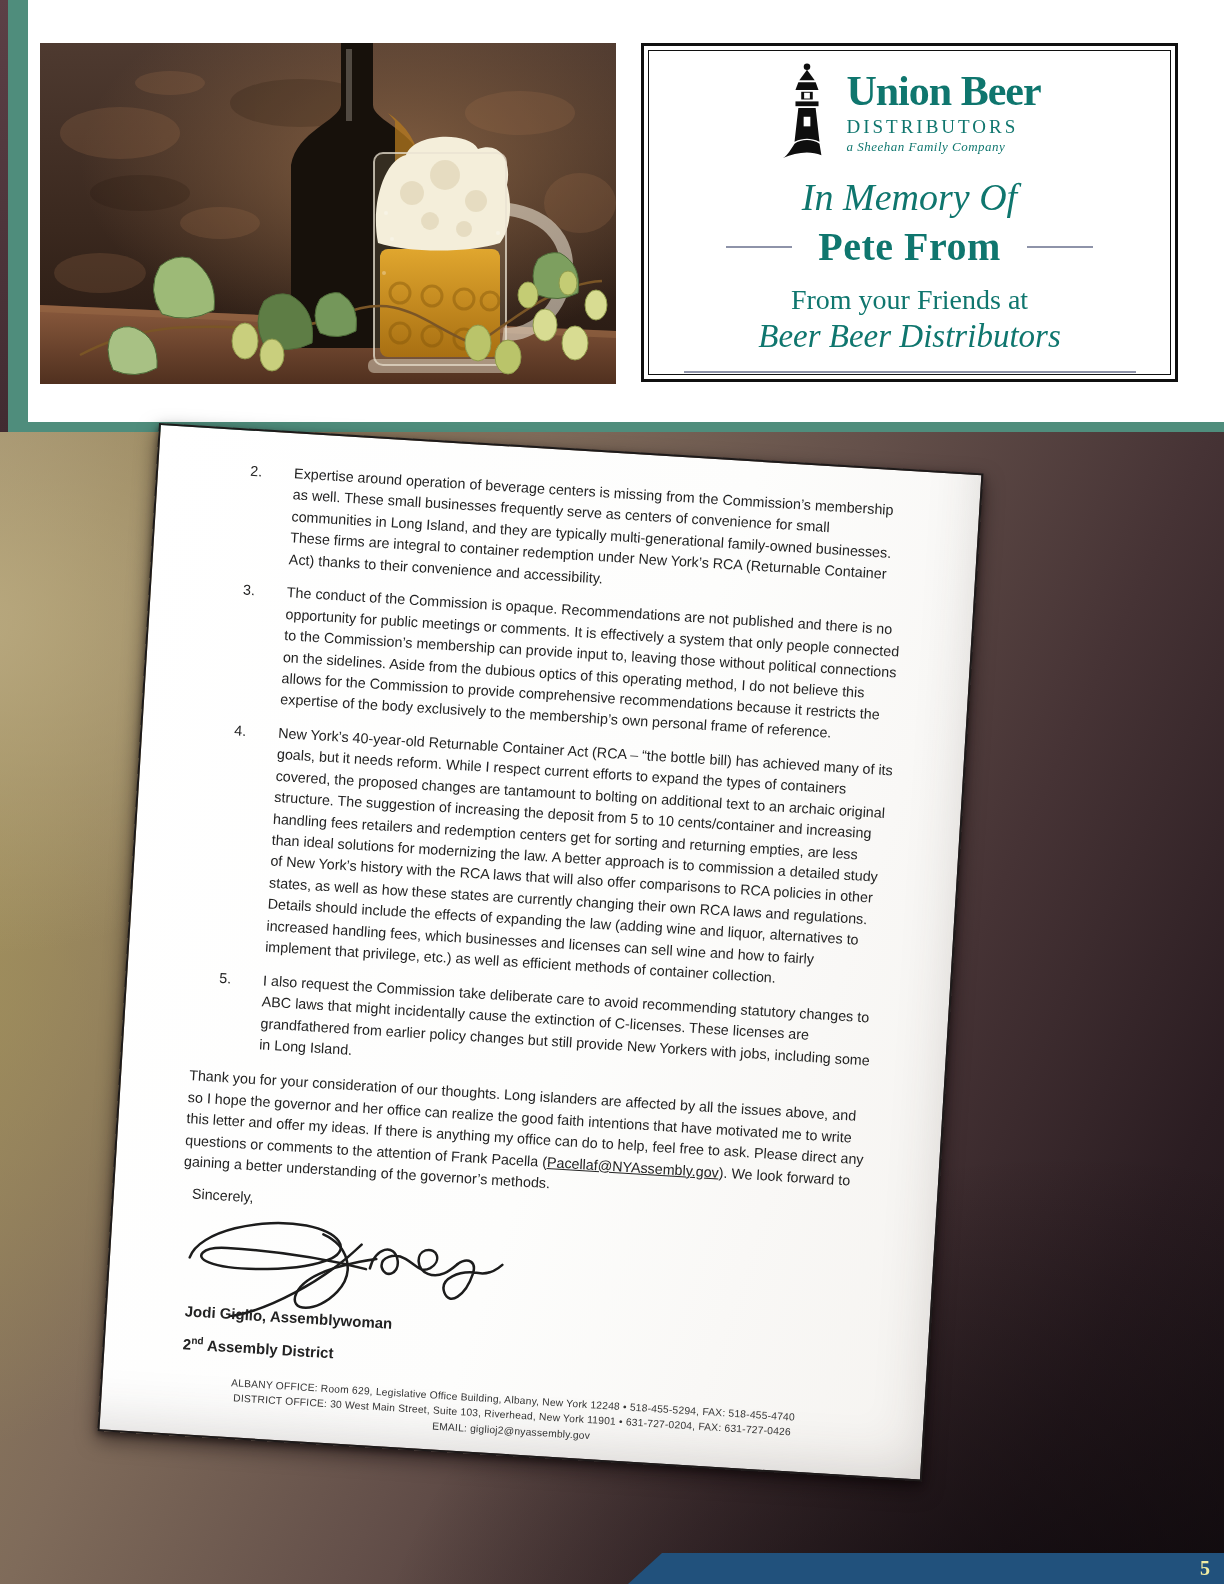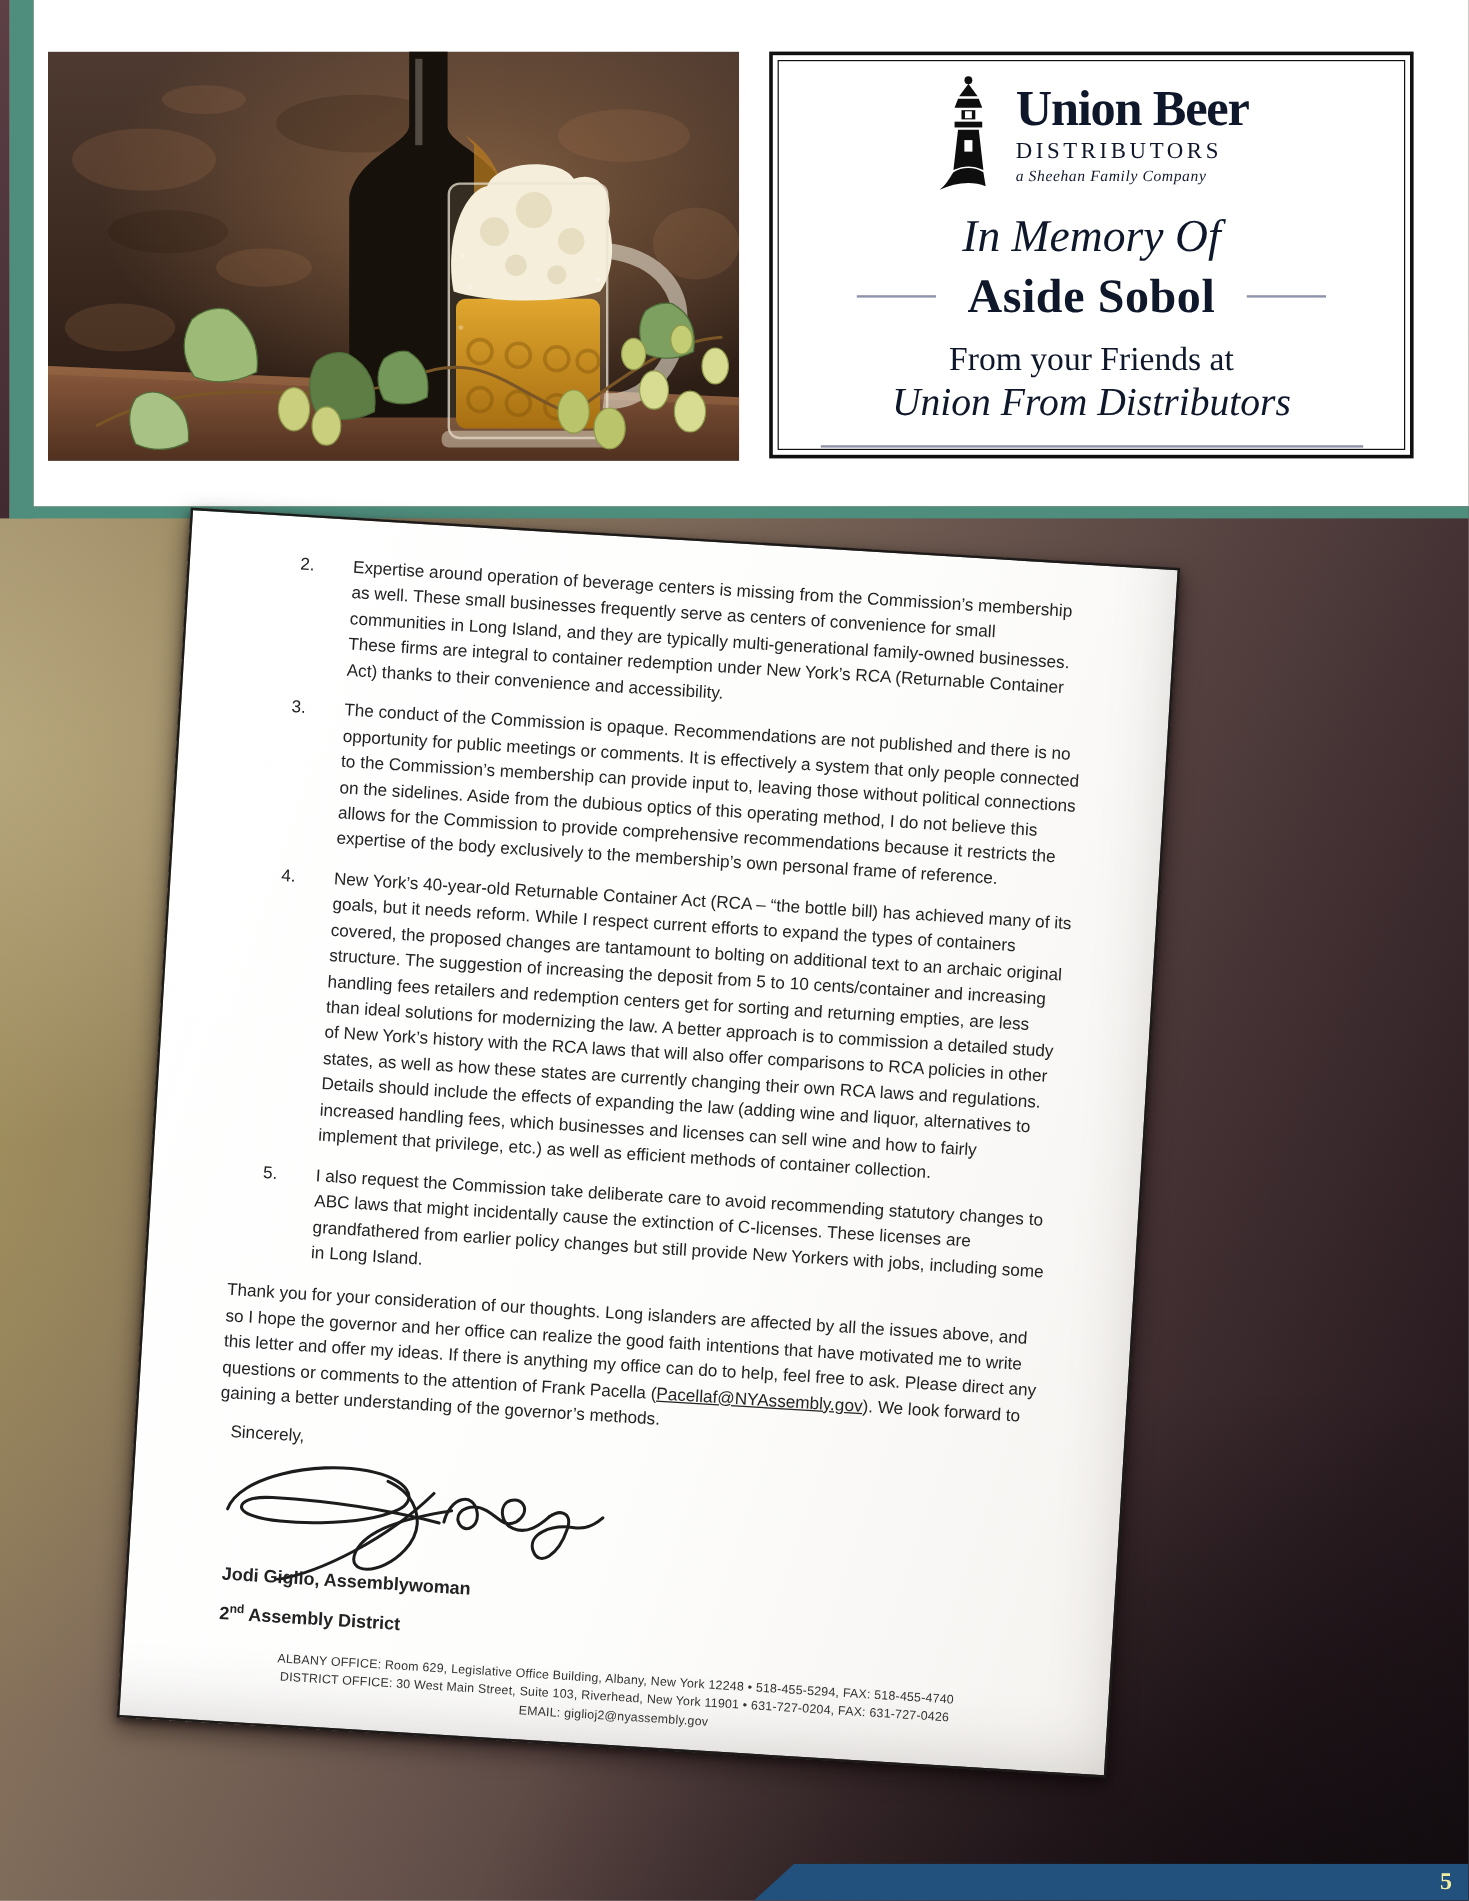--- a/index.html
+++ b/index.html
@@ -20,21 +20,21 @@
 
   
   .photo{left:40px;top:43px;width:576px;height:341px;}
   .photo svg{display:block;}
 
   
   .ad{left:641px;top:43px;width:537px;height:339px;background:#fff;
       border:3px solid #101010;box-sizing:border-box;padding:4px;}
   .ad-inner{width:100%;height:100%;border:1.6px solid #101010;box-sizing:border-box;
             display:flex;flex-direction:column;align-items:center;text-align:center;
-            font-family:"Liberation Serif",serif;color:#0f172a;}
+            font-family:"Liberation Serif",serif;color:#0f766e;}
   .logo-row{display:flex;align-items:center;gap:10px;margin-top:12px;}
   .logo-text{text-align:left;line-height:1;}
   .brand1{font-size:42px;font-weight:bold;letter-spacing:-1px;}
   .brand2{font-size:19px;letter-spacing:3px;margin-top:5px;}
   .brand3{font-size:13px;font-style:italic;font-weight:normal;margin-top:4px;letter-spacing:.5px;}
   .mem-head{font-size:38px;font-style:italic;margin-top:16px;}
   .name-row{display:flex;align-items:center;gap:26px;margin-top:4px;}
   .mem-name{font-size:40px;font-weight:bold;letter-spacing:.5px;}
   .side-rule{width:66px;height:2px;background:#8e93a9;}
   .friends{font-size:28px;margin-top:14px;}
@@ -201,25 +201,25 @@
         </svg>
         <div class="logo-text">
           <div class="brand1">Union Beer</div>
           <div class="brand2">DISTRIBUTORS</div>
           <div class="brand3">a Sheehan Family Company</div>
         </div>
       </div>
       <div class="mem-head">In Memory Of</div>
       <div class="name-row">
         <div class="side-rule"></div>
-        <div class="mem-name">Aside Sobol</div>
+        <div class="mem-name">Pete From</div>
         <div class="side-rule"></div>
       </div>
       <div class="friends">From your Friends at</div>
-      <div class="company">Union From Distributors</div>
+      <div class="company">Beer Beer Distributors</div>
       <div class="bottom-rule"></div>
     </div>
   </div>
 
   <div class="abs paper">
     <div class="paper-inner">
       <div class="item">
         <span class="num">2.</span>
         <span class="txt">Expertise around operation of beverage centers is missing from the Commission’s membership as well. These small businesses frequently serve as centers of convenience for small communities in Long Island, and they are typically multi-generational family-owned businesses. These firms are integral to container redemption under New York’s RCA (Returnable Container Act) thanks to their convenience and accessibility.</span>
       </div>

